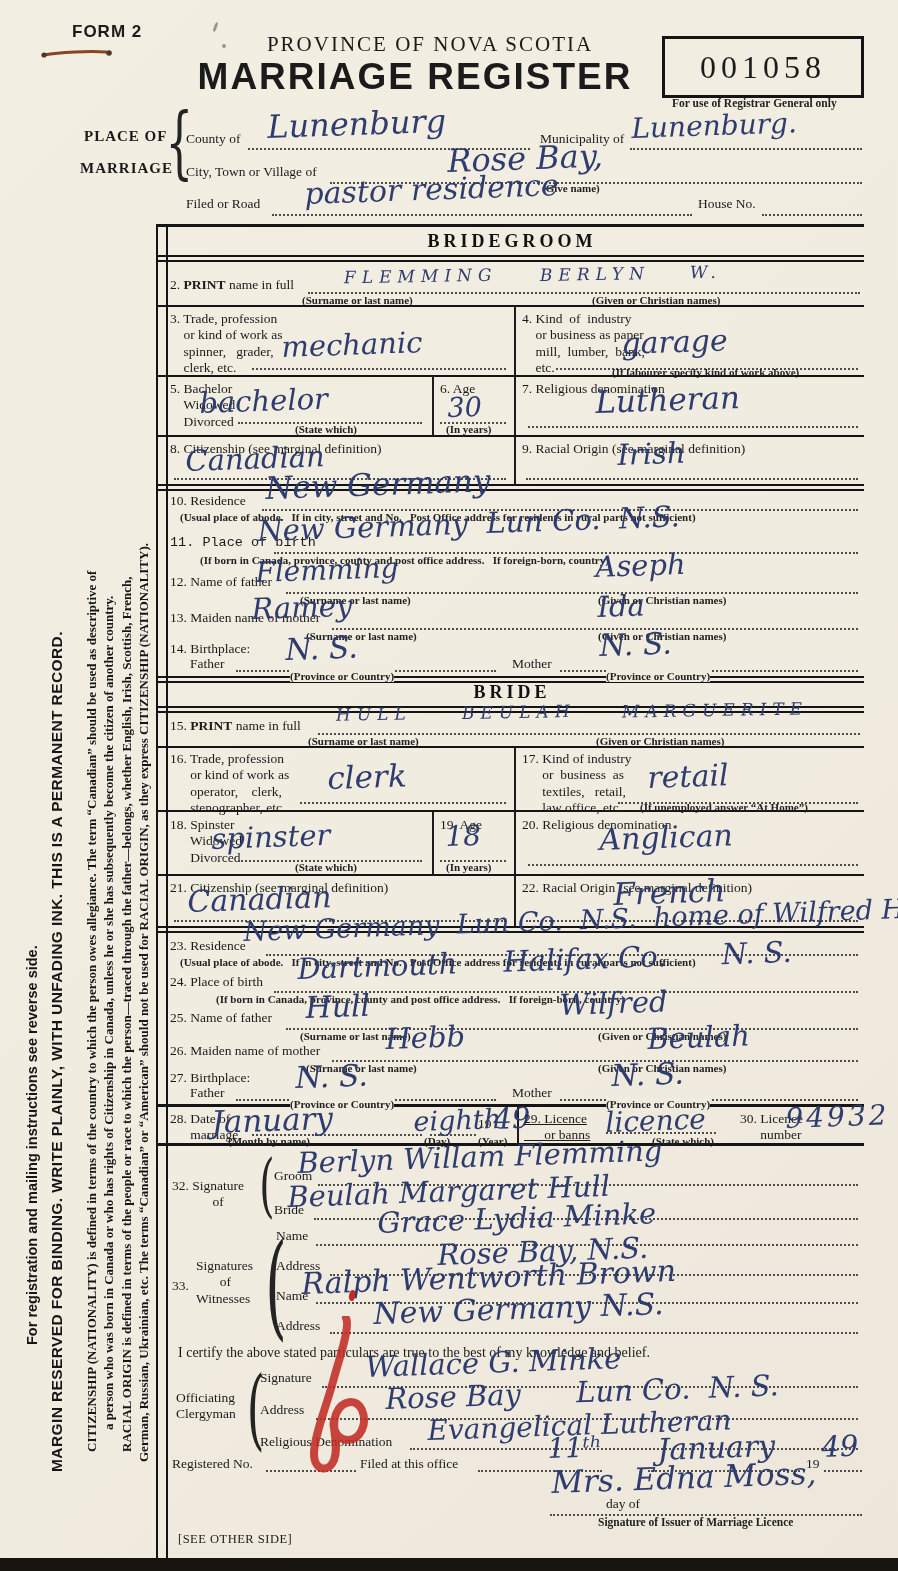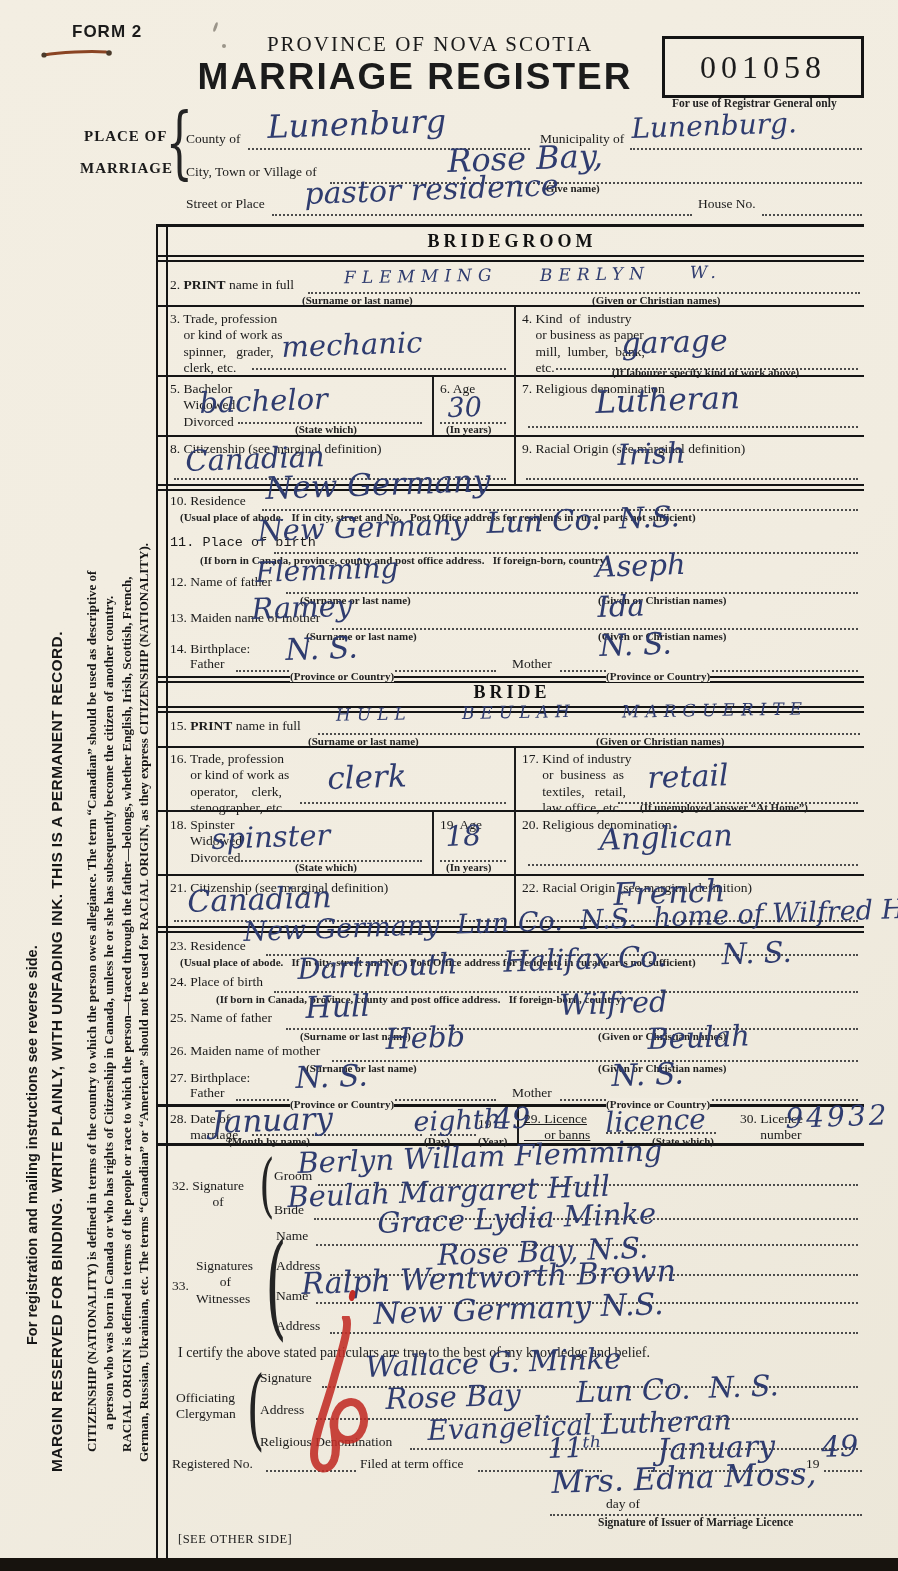--- a/index.html
+++ b/index.html
@@ -62,21 +62,21 @@
   <div class="hw" style="left:268px;top:108px;font-size:32px;">Lunenburg</div>
   <div class="lbl" style="left:540px;top:131px;">Municipality of</div>
   <div class="dl" style="left:630px;top:146px;width:232px;"></div>
   <div class="hw" style="left:632px;top:112px;font-size:28px;">Lunenburg.</div>
 
   <div class="lbl" style="left:186px;top:164px;">City, Town or Village of</div>
   <div class="dl" style="left:330px;top:180px;width:532px;"></div>
   <div class="hw" style="left:448px;top:142px;font-size:32px;">Rose Bay,</div>
   <div class="sub" style="left:542px;top:182px;">(Give name)</div>
 
-  <div class="lbl" style="left:186px;top:196px;">Street or Place</div>
+  <div class="lbl" style="left:186px;top:196px;">Filed or Road</div>
   <div class="dl" style="left:272px;top:212px;width:420px;"></div>
   <div class="hw" style="left:305px;top:176px;font-size:30px;">pastor residence</div>
   <div class="lbl" style="left:698px;top:196px;">House No.</div>
   <div class="dl" style="left:762px;top:212px;width:100px;"></div>
 
   <div class="abs" style="left:156px;top:224px;width:8px;height:1336px;border-left:2px solid #141414;border-right:2px solid #141414;"></div>
   <div class="rule" style="left:156px;top:224px;width:708px;height:3px;"></div>
   <div class="drule" style="left:156px;top:255px;width:708px;"></div>
   <div class="rule" style="left:156px;top:305px;width:708px;height:2px;"></div>
   <div class="rule" style="left:156px;top:375px;width:708px;height:2px;"></div>
@@ -315,21 +315,21 @@
   <div class="hw" style="left:366px;top:1350px;font-size:29px;">Wallace G. Minke</div>
   <div class="lbl" style="left:260px;top:1402px;">Address</div>
   <div class="dl" style="left:316px;top:1416px;width:542px;"></div>
   <div class="hw" style="left:386px;top:1382px;font-size:29px;">Rose Bay      Lun Co.  N. S.</div>
   <div class="lbl" style="left:260px;top:1434px;">Religious Denomination</div>
   <div class="dl" style="left:410px;top:1446px;width:448px;"></div>
   <div class="hw" style="left:428px;top:1414px;font-size:28px;">Evangelical Lutheran</div>
 
   <div class="lbl" style="left:172px;top:1456px;">Registered No.</div>
   <div class="dl" style="left:266px;top:1468px;width:90px;"></div>
-  <div class="lbl" style="left:360px;top:1456px;">Filed at term office</div>
+  <div class="lbl" style="left:360px;top:1456px;">Filed at this office</div>
   <div class="dl" style="left:478px;top:1468px;width:124px;"></div>
   <div class="hw" style="left:548px;top:1432px;font-size:28px;">11ᵗʰ</div>
   <div class="lbl" style="left:606px;top:1456px;margin-top:40px;">day of</div>
   <div class="dl" style="left:648px;top:1468px;width:152px;"></div>
   <div class="hw" style="left:658px;top:1432px;font-size:30px;">January</div>
   <div class="lbl" style="left:806px;top:1456px;">19</div>
   <div class="dl" style="left:824px;top:1468px;width:38px;"></div>
   <div class="hw" style="left:822px;top:1430px;font-size:29px;">49</div>
   <div class="hw" style="left:552px;top:1464px;font-size:31px;">Mrs. Edna Moss,</div>
   <div class="dl" style="left:550px;top:1512px;width:312px;"></div>

